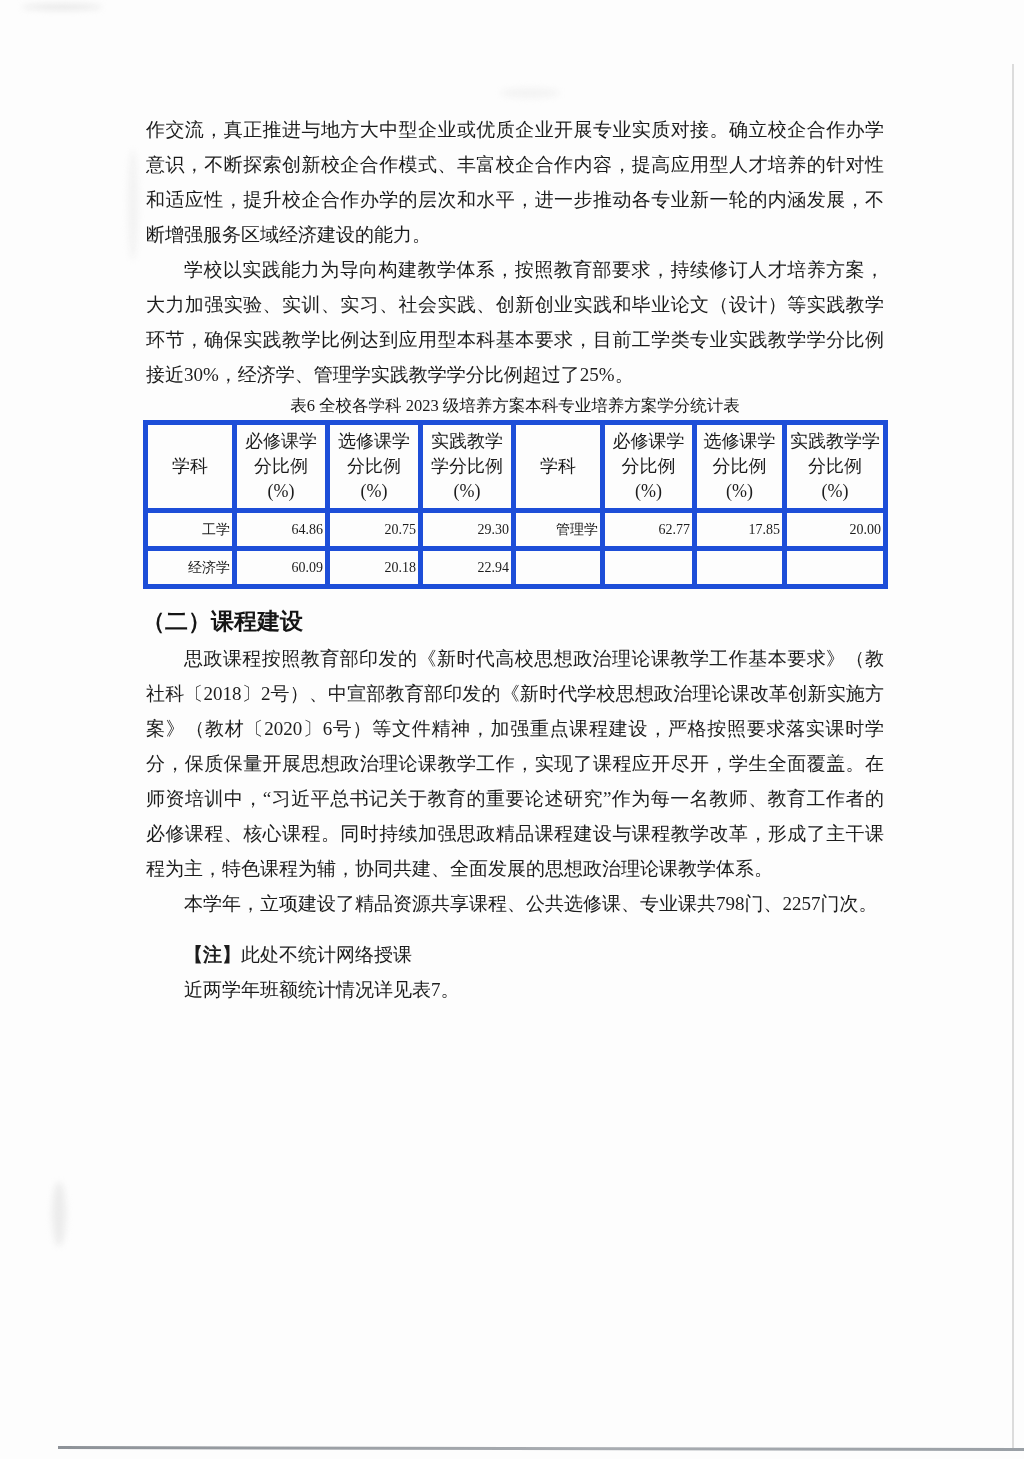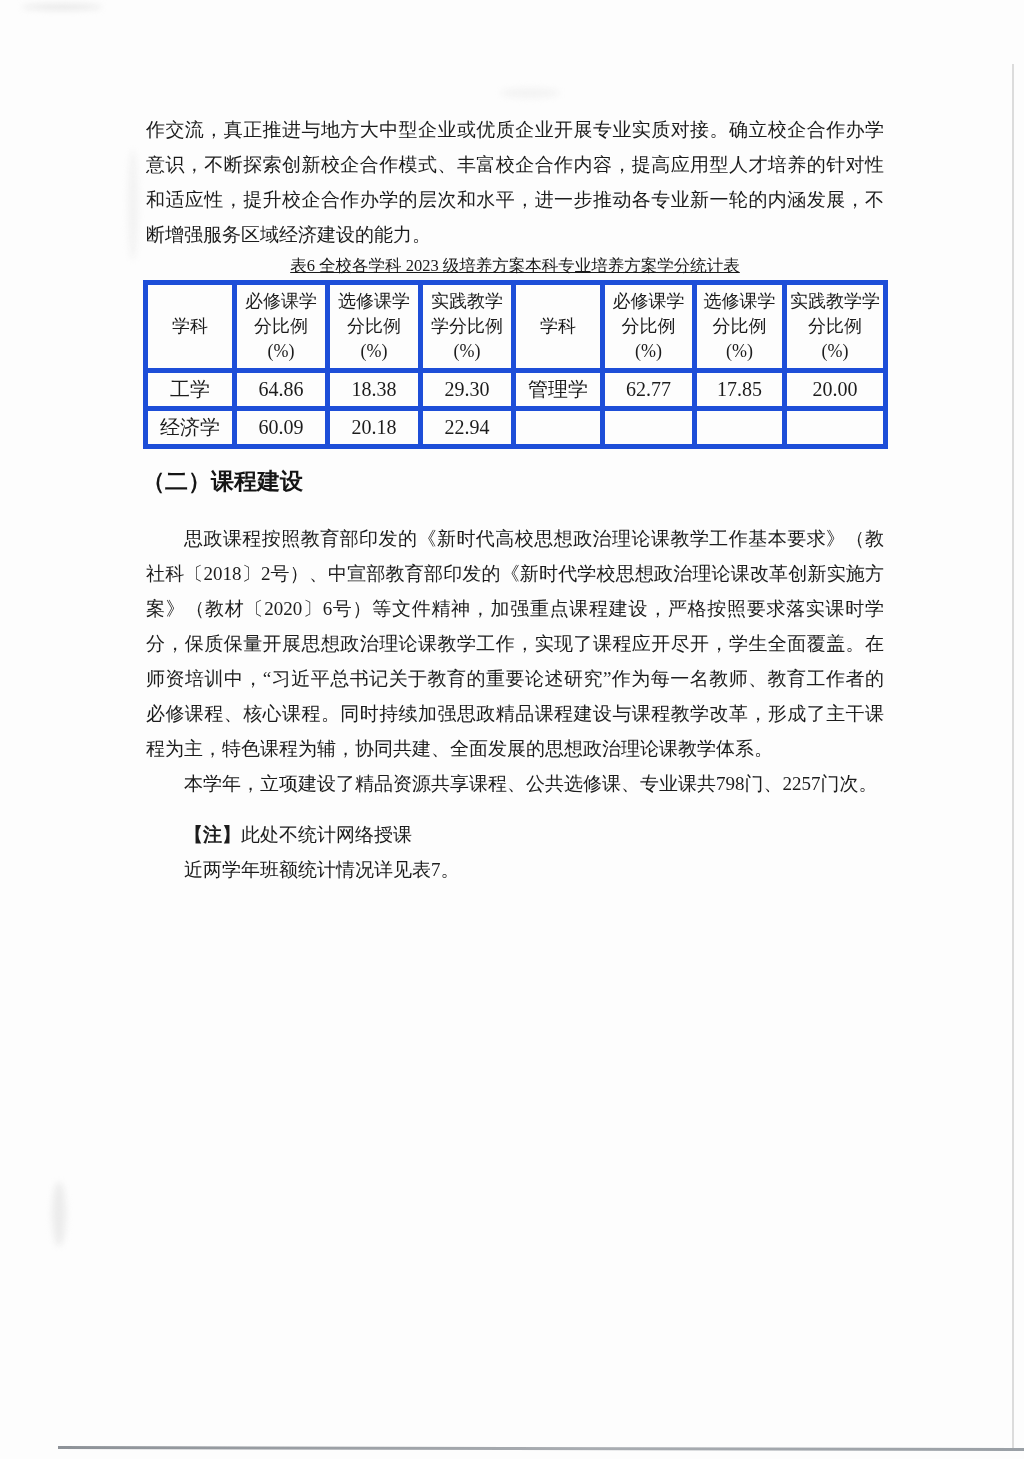--- a/index.html
+++ b/index.html
@@ -28,21 +28,20 @@
     text-indent: 2em;
     color: #1c1c1c;
   }
   .para.no-indent { text-indent: 0; }
   .table-caption {
     text-align: center;
     font-size: 16.5px;
     line-height: 26px;
     margin: 1px 0 1px 0;
     color: #1a1a1a;
-    text-decoration: underline;
   }
   table.credit-table {
     border-collapse: collapse;
     table-layout: fixed;
     width: 740px;
     margin-left: -3px;
     border: 2px solid #222;
   }
   table.credit-table th, table.credit-table td {
     border: 5px solid #1d4ed8;
@@ -51,34 +50,35 @@
     font-weight: normal;
     overflow: hidden;
   }
   table.credit-table th {
     font-size: 18px;
     line-height: 25px;
     padding: 4px 2px;
     height: 82px;
   }
   table.credit-table td {
-    font-size: 20px;
+    font-size: 14px;
     height: 38px;
     padding: 0 2px;
+    text-align: right;
   }
   .col-subj1 { width: 89px; }  .col-req1 { width: 93px; }
   .col-elec1 { width: 93px; }  .col-prac1 { width: 93px; }
   .col-subj2 { width: 89px; }  .col-req2 { width: 92px; }
   .col-elec2 { width: 90px; }  .col-prac2 { width: 101px; }
   .section-heading {
     font-family: "Liberation Sans", "DejaVu Sans", sans-serif;
     font-weight: bold;
     font-size: 23px;
     line-height: 32px;
-    margin: 16px 0 24px -4px;
+    margin: 16px 0 4px -4px;
     color: #151515;
   }
   .note-line {
     font-size: 19px;
     line-height: 35px;
     text-indent: 2em;
     margin-top: 16px;
   }
   .note-label { font-weight: bold; }
   .page-number {
@@ -116,20 +116,21 @@
 
   <div class="smudge s1"></div>
   <div class="smudge s2"></div>
   <div class="smudge s3"></div>
   <div class="smudge s4"></div>
 
   <div class="content">
 
     <p class="para no-indent">作交流，真正推进与地方大中型企业或优质企业开展专业实质对接。确立校企合作办学意识，不断探索创新校企合作模式、丰富校企合作内容，提高应用型人才培养的针对性和适应性，提升校企合作办学的层次和水平，进一步推动各专业新一轮的内涵发展，不断增强服务区域经济建设的能力。</p>
 
+    <p class="para">学校以实践能力为导向构建教学体系，按照教育部要求，持续修订人才培养方案，大力加强实验、实训、实习、社会实践、创新创业实践和毕业论文（设计）等实践教学环节，确保实践教学比例达到应用型本科基本要求，目前工学类专业实践教学学分比例接近30%，经济学、管理学实践教学学分比例超过了25%。</p>
 
 
     <div class="table-caption">表6  全校各学科 2023 级培养方案本科专业培养方案学分统计表</div>
 
     <table class="credit-table">
       <colgroup>
         <col class="col-subj1">
           <col class="col-req1">
           <col class="col-elec1">
           <col class="col-prac1">
@@ -169,21 +170,21 @@
           <th>
             <span style="display:block">实践教学学分比例</span>
             <span style="display:block">(%)</span>
           </th>
         </tr>
       </thead>
       <tbody>
         <tr>
           <td>工学</td>
           <td>64.86</td>
-          <td>18.38</td>
+          <td>20.75</td>
           <td>29.30</td>
           <td>管理学</td>
           <td>62.77</td>
           <td>17.85</td>
           <td>20.00</td>
         </tr>
         <tr>
           <td>经济学</td>
           <td>60.09</td>
           <td>20.18</td>

